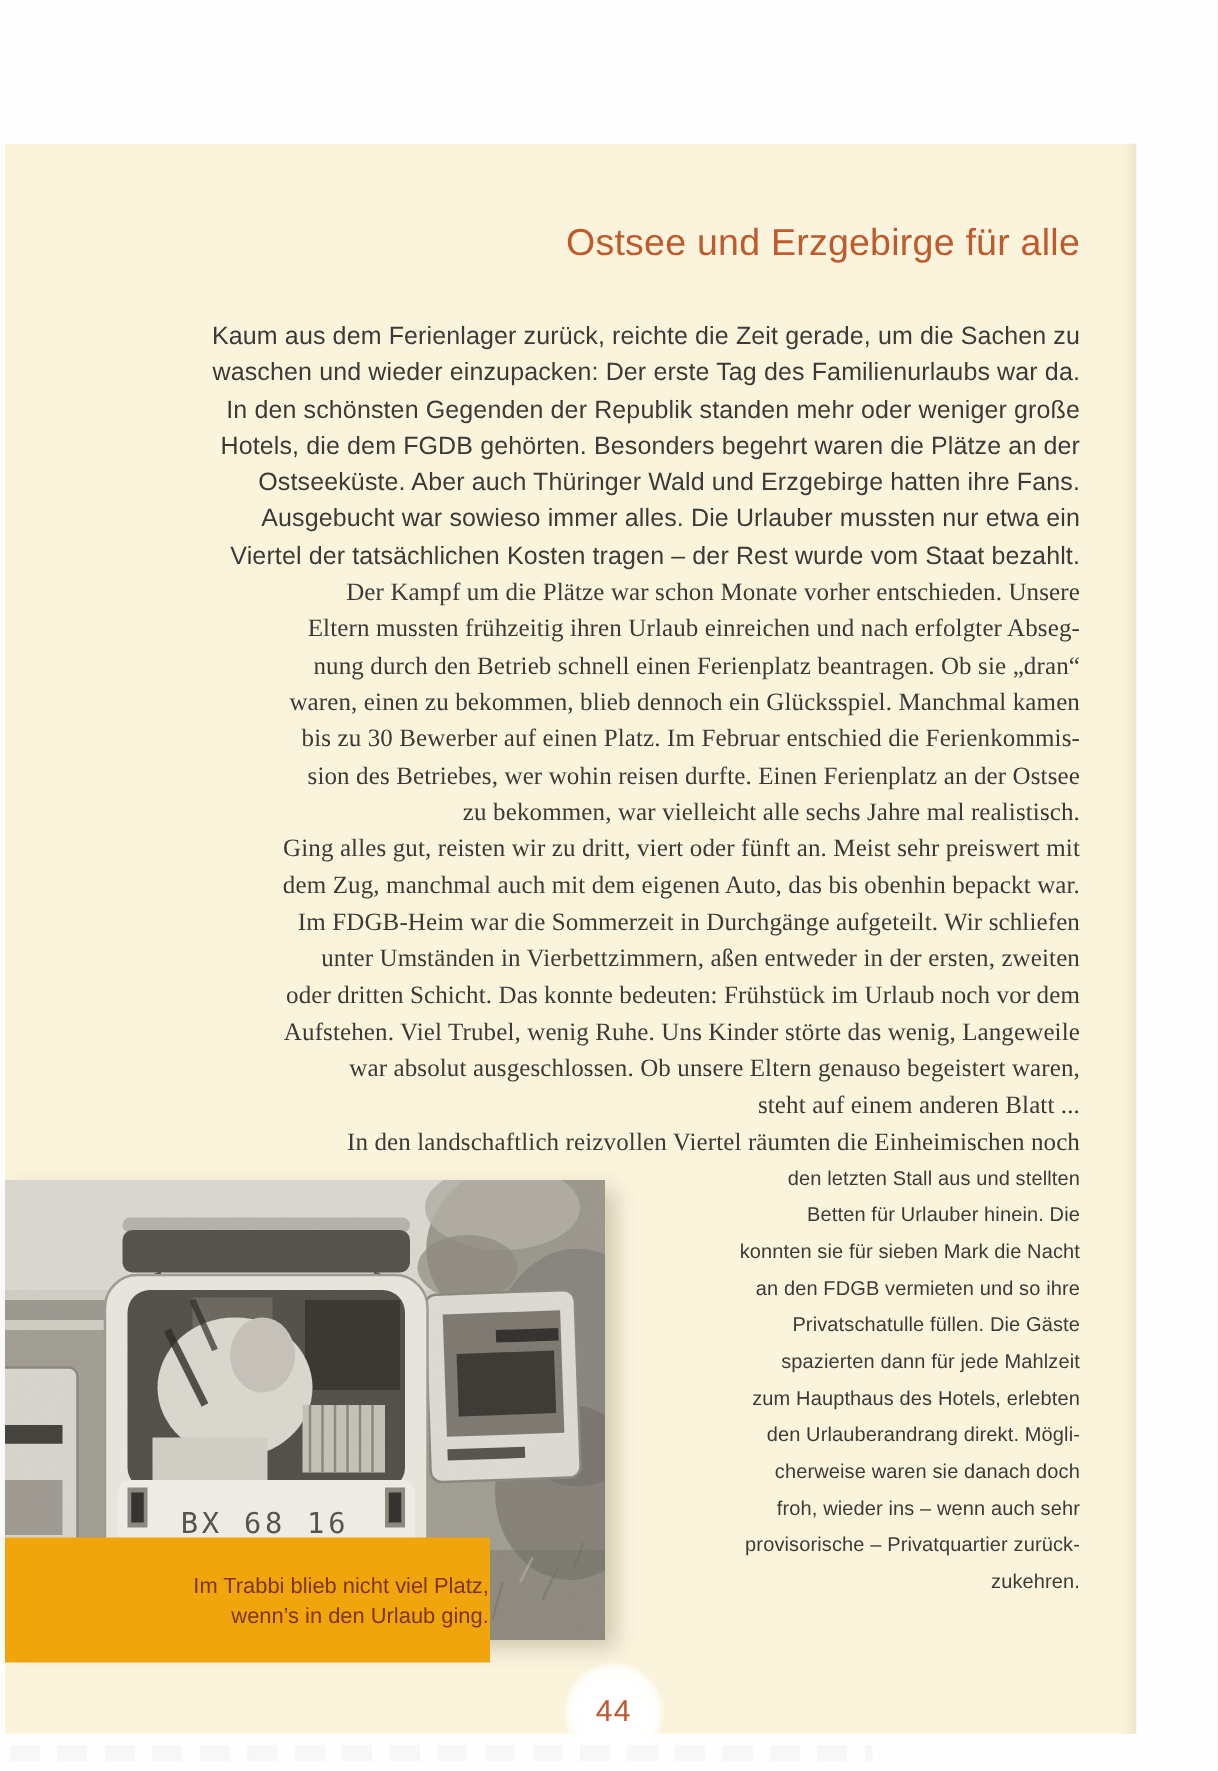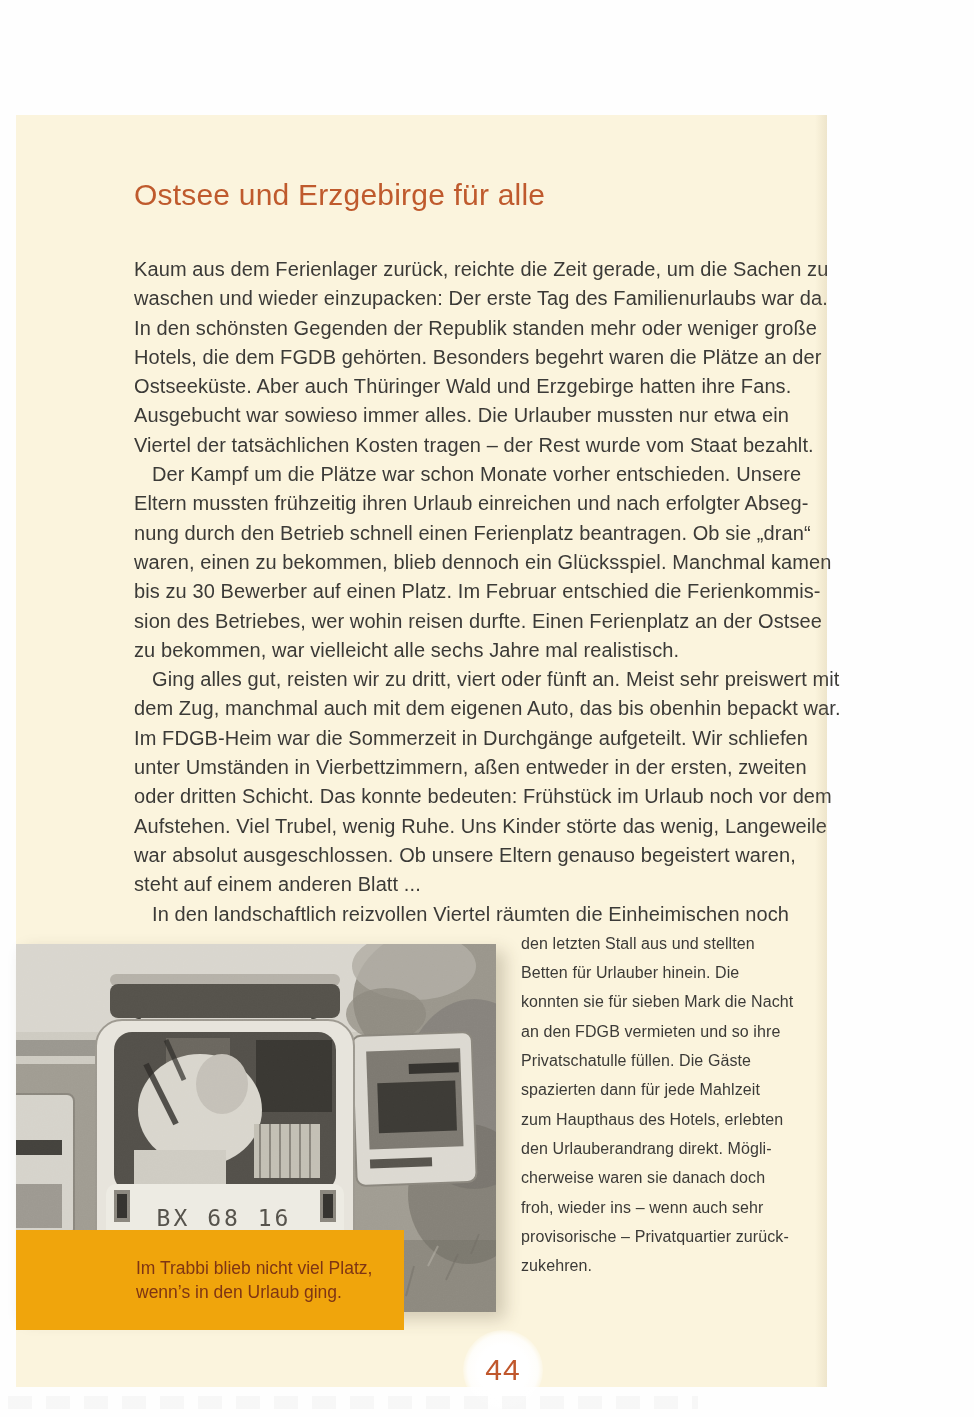--- a/index.html
+++ b/index.html
@@ -11,63 +11,64 @@
     --page-number:#c0572c;
   }
   *{box-sizing:border-box;}
   html,body{margin:0;padding:0;}
   body{
     width:974px;height:1417px;position:relative;overflow:hidden;
     background:#fefefe;
     font-family:"Liberation Sans", sans-serif;
   }
   .book-page{
-    position:absolute;left:16px;top:115px;width:811px;height:1272px;
+    position:absolute;left:4px;top:115px;width:905px;height:1272px;
     background:var(--page-background);
+    text-align:right;
   }
   .book-page::after{ 
     content:"";position:absolute;right:0;top:0;bottom:0;width:12px;
     background:linear-gradient(to left, rgba(170,150,110,0.16), rgba(170,150,110,0));
     pointer-events:none;
   }
   .content{position:absolute;left:118px;top:62px;width:742px;}
   h1.article-title{
     margin:0;font-size:30px;line-height:36px;font-weight:400;
     color:var(--heading);letter-spacing:.2px;
   }
   .bodytext{margin-top:42px;}
   p.para{
     margin:0;font-size:20px;line-height:29.3px;color:var(--body-text);
     white-space:nowrap;letter-spacing:.1px;
   }
-  p.para.indent{text-indent:18px;}
+  p.para.indent{text-indent:18px;font-family:Liberation Serif, serif;}
   .wrap-para{
     margin:0 0 0 387px;min-height:419px;
     font-size:16px;line-height:29.3px;color:var(--body-text);
     white-space:nowrap;letter-spacing:.1px;
   }
   figure.photo{
     position:absolute;left:0;top:829px;width:480px;height:368px;margin:0;
     box-shadow:9px 7px 16px rgba(70,55,30,0.22);
     background:#ef4444;
   }
   figure.photo svg{display:block;width:100%;height:100%;}
   figcaption.caption-box{
     position:absolute;left:0;top:286px;width:388px;height:100px;
     background:var(--caption-background);color:var(--caption-text);
-    font-size:17.5px;line-height:23.5px;padding:27px 16px 0 120px;
+    font-size:17.5px;line-height:23.5px;padding:27px 1px 0 120px;
     white-space:nowrap;
   }
   .page-number-circle{
     position:absolute;left:447px;top:1215px;width:80px;height:80px;border-radius:50%;
     background:radial-gradient(circle, #ffffff 45%, rgba(255,255,255,0.85) 62%, rgba(255,255,255,0) 74%);
     display:flex;align-items:center;justify-content:center;
   }
   .page-number-circle span{
-    font-size:30px;color:var(--page-number);letter-spacing:1px;
+    font-size:24px;color:var(--page-number);letter-spacing:1px;
   }
   .print-ghost{
     position:absolute;left:8px;top:1396px;width:690px;height:13px;opacity:.5;
     background:repeating-linear-gradient(90deg, rgba(140,140,138,0.12) 0 24px, rgba(0,0,0,0) 24px 38px);
   }
 </style>
 </head>
 <body>
 
 <div class="book-page">

